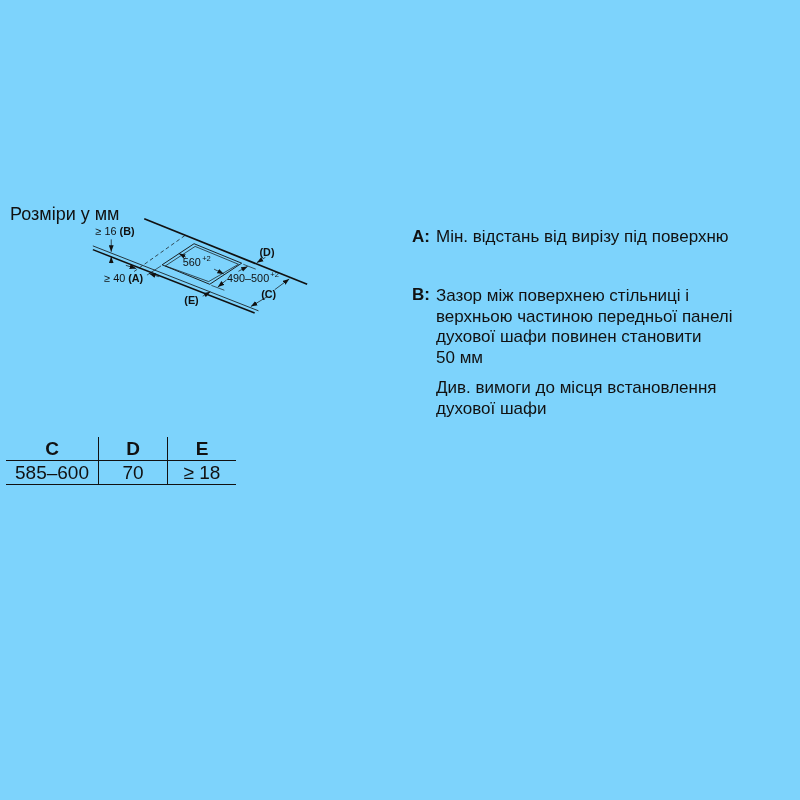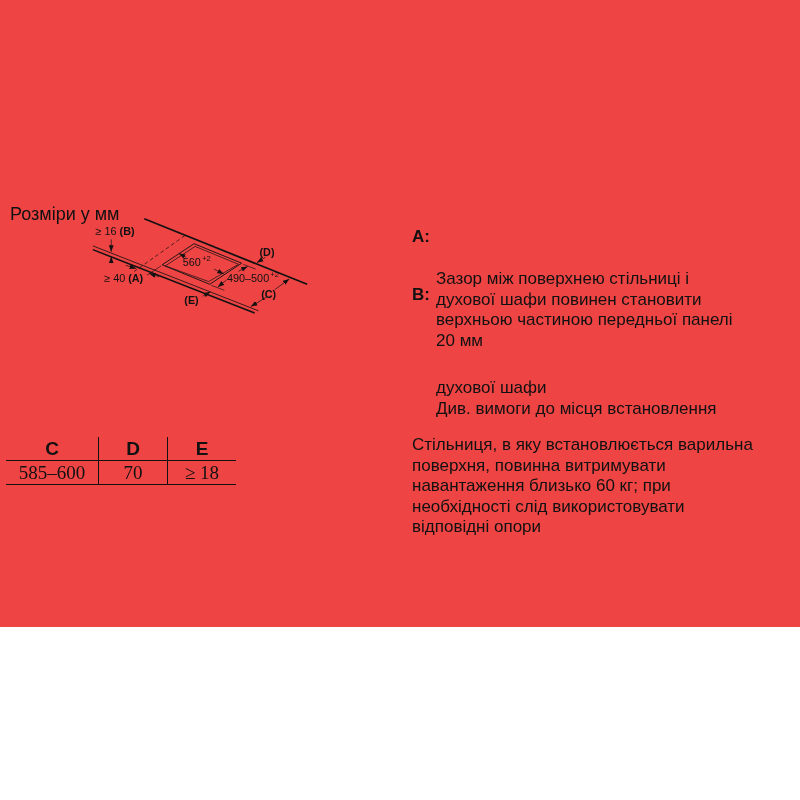--- a/index.html
+++ b/index.html
@@ -1,33 +1,33 @@
 <!DOCTYPE html>
 <html><head>
 <meta charset="utf-8">
 <style>
   html,body{margin:0;padding:0;background:#fff;}
-  #page{position:relative;width:800px;height:627px;background:#ef4444;overflow:hidden;
+  #page{position:relative;width:800px;height:800px;background:#7dd3fc;overflow:hidden;
         font-family:"Liberation Sans","DejaVu Sans",sans-serif;color:#111;}
   .abs{position:absolute;}
   #title{left:10px;top:204px;font-size:18px;color:#111;}
   svg text{font-family:"Liberation Sans","DejaVu Sans",sans-serif;fill:#111;}
   .dimtxt{font-size:20px;}
   .suptxt{font-size:14px;}
   .lbl{font-size:20px;font-weight:bold;}
   .bold{font-weight:bold;}
   
   #dimtable{border-collapse:collapse;position:absolute;left:6px;top:437px;}
   #dimtable th,#dimtable td{font-size:19px;text-align:center;padding:0 6px;height:23px;line-height:23px;white-space:nowrap;}
   #dimtable th{font-weight:bold;}
   #dimtable th:nth-child(1),#dimtable td:nth-child(1){width:80px;border-right:1.5px solid #111;}
   #dimtable th:nth-child(2),#dimtable td:nth-child(2){width:56px;border-right:1.5px solid #111;}
   #dimtable th:nth-child(3),#dimtable td:nth-child(3){width:56px;}
   #dimtable thead th{border-bottom:1.5px solid #111;}
-  #dimtable tbody tr:first-child td{border-bottom:1.5px solid #111;font-family:Liberation Serif, serif;}
+  #dimtable tbody tr:first-child td{border-bottom:1.5px solid #111;}
   
   .rc{font-size:17px;line-height:20.5px;color:#111;}
   .rc-label{font-weight:bold;}
 </style>
 </head>
 <body>
 
 <div id="page">
 
   <div id="title" class="abs">Розміри у мм</div>
@@ -97,36 +97,30 @@
       <tr>
         <td>585–600</td>
         <td>70</td>
         <td>≥ 18</td>
       </tr>
     </tbody>
   </table>
 
   <div class="abs rc rc-label" style="left:412px;top:227px">A:</div>
   <div class="abs rc" style="left:436px;top:227px;width:350px">
+    <div>Мін. відстань від вирізу під поверхню</div>
   </div>
 
   <div class="abs rc rc-label" style="left:412px;top:285px">B:</div>
-  <div class="abs rc" style="left:436px;top:269px;width:350px">
+  <div class="abs rc" style="left:436px;top:286px;width:350px">
     <div>Зазор між поверхнею стільниці і</div>
+    <div>верхньою частиною передньої панелі</div>
     <div>духової шафи повинен становити</div>
-    <div>верхньою частиною передньої панелі</div>
-    <div>20 мм</div>
+    <div>50 мм</div>
   </div>
 
   <div class="abs rc" style="left:436px;top:378px;width:350px">
+    <div>Див. вимоги до місця встановлення</div>
     <div>духової шафи</div>
-    <div>Див. вимоги до місця встановлення</div>
   </div>
 
-  <div class="abs rc" style="left:412px;top:435px;width:385px">
-    <div>Стільниця, в яку встановлюється варильна</div>
-    <div>поверхня, повинна витримувати</div>
-    <div>навантаження близько 60 кг; при</div>
-    <div>необхідності слід використовувати</div>
-    <div>відповідні опори</div>
-  </div>
 
 </div>
 
 </body></html>

